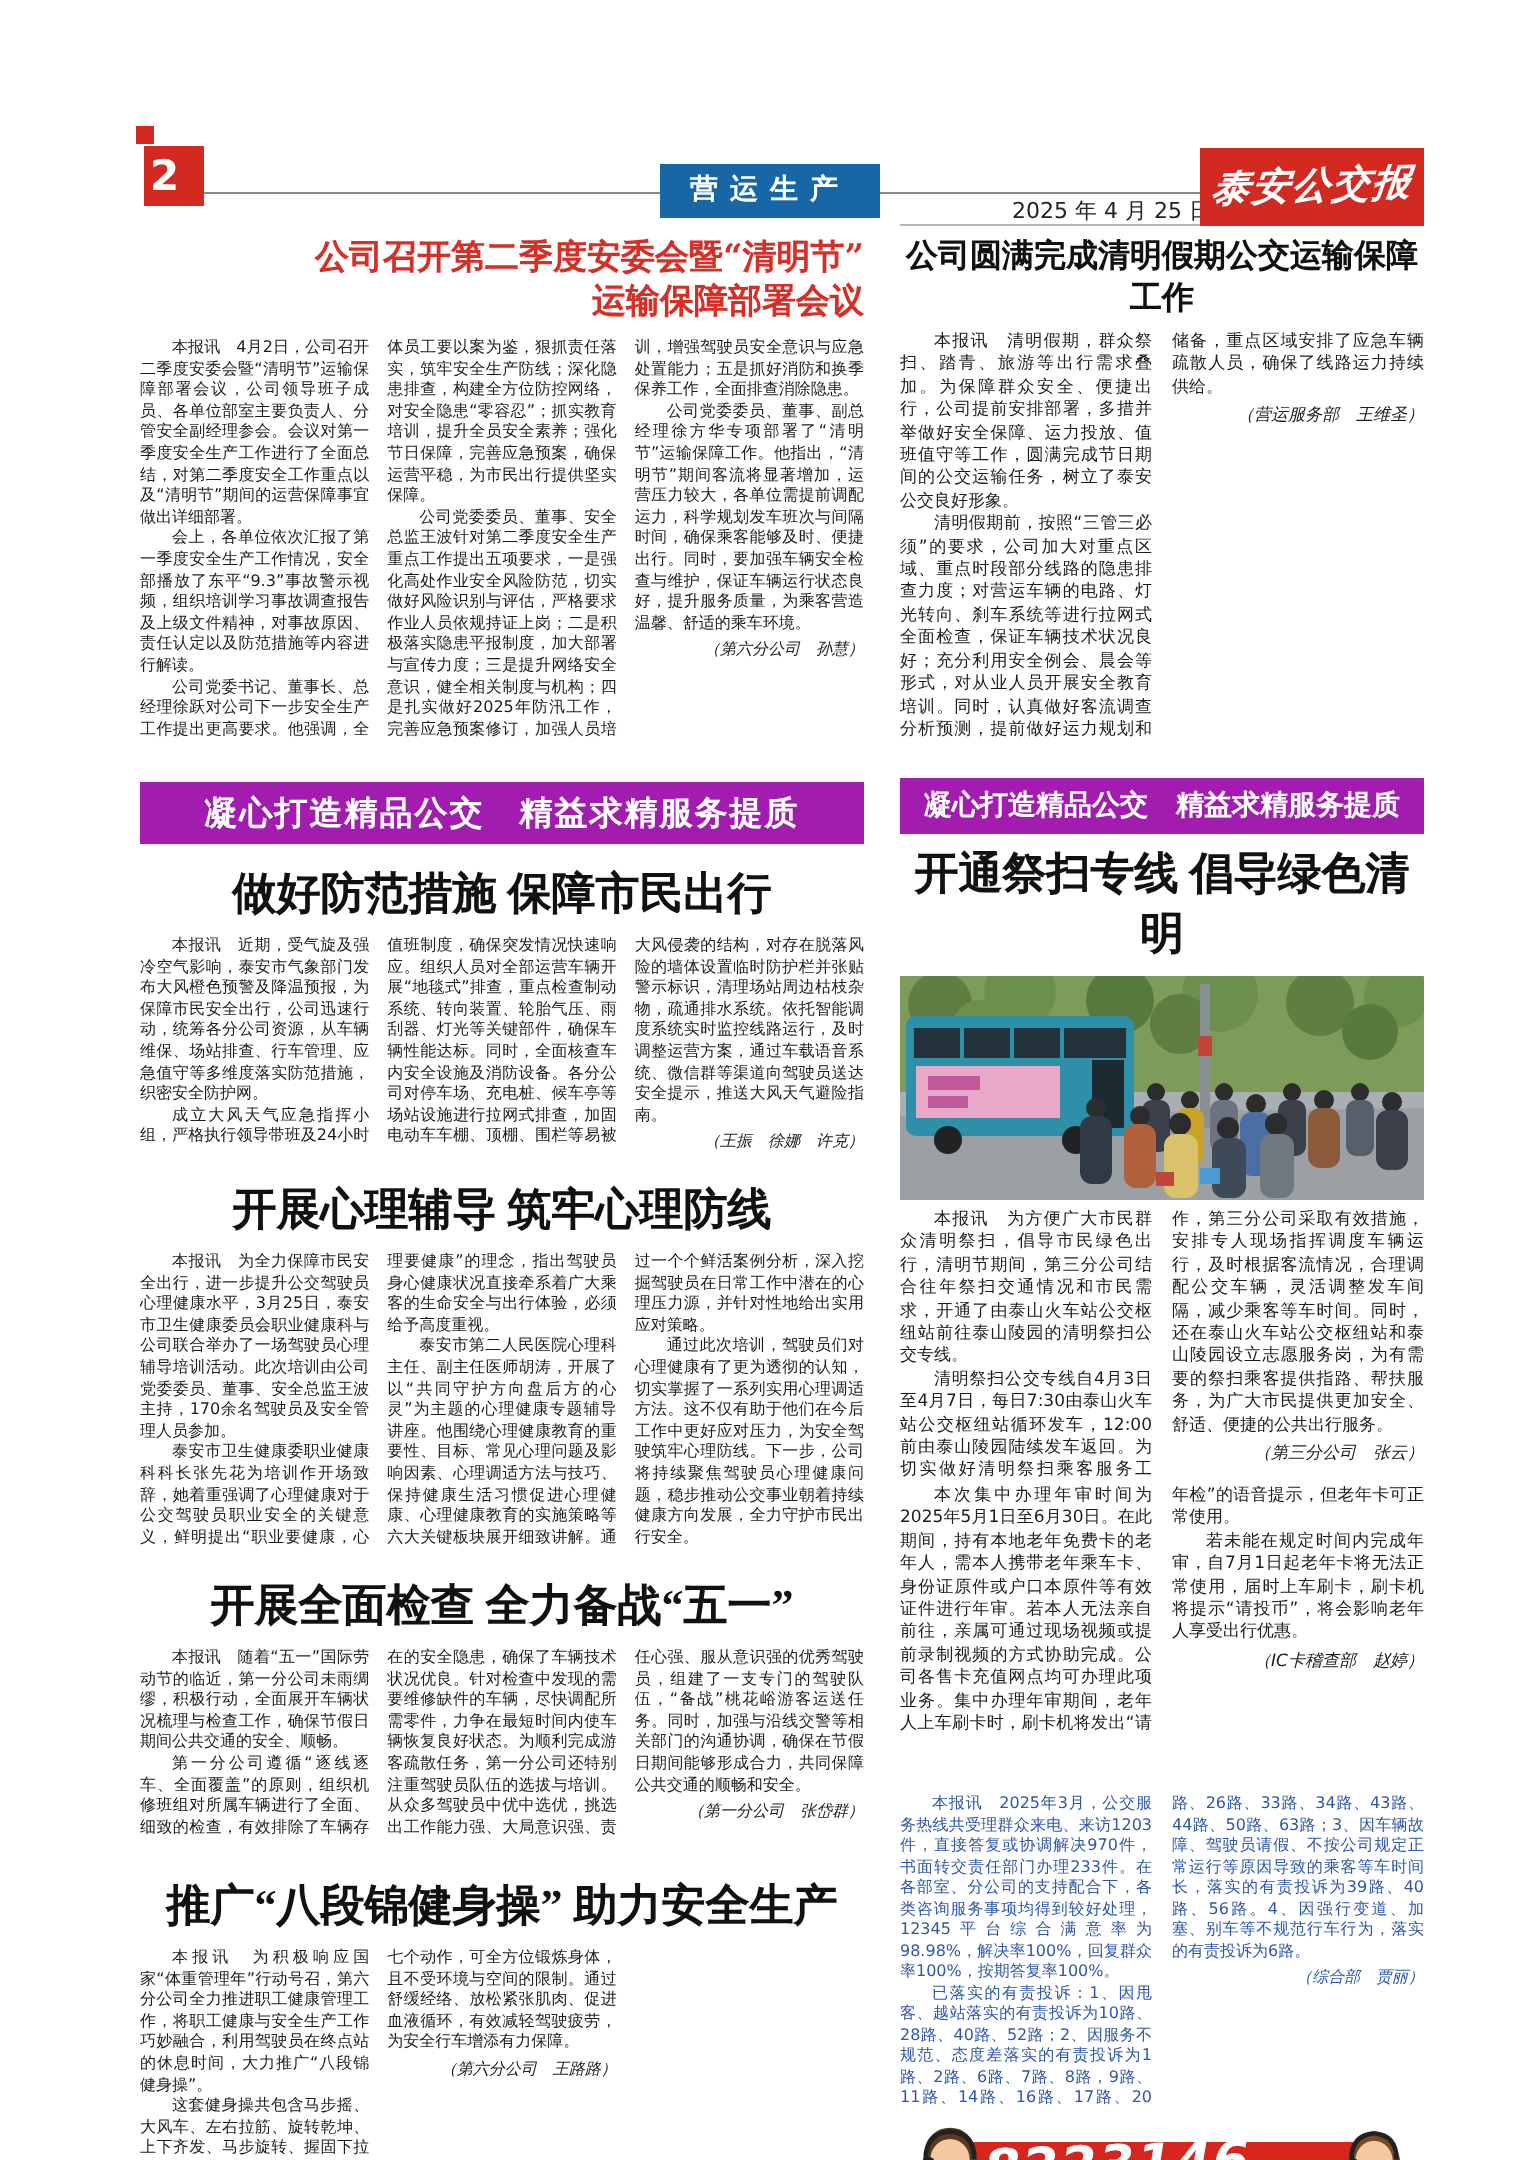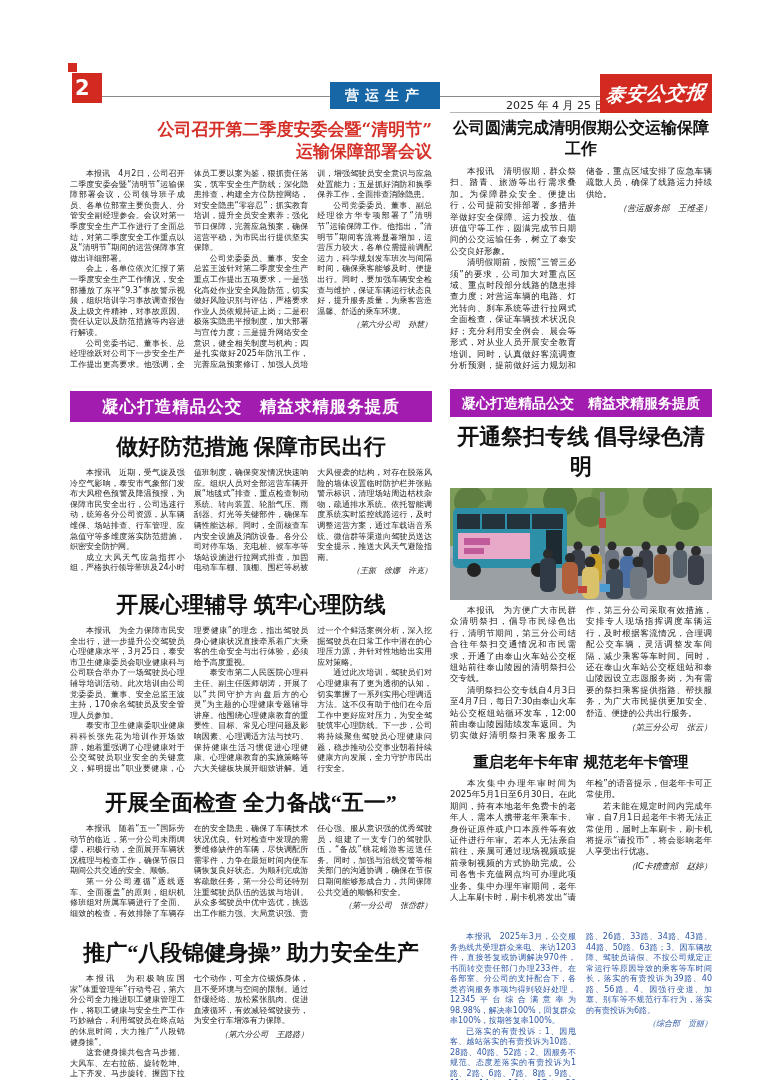--- a/index.html
+++ b/index.html
@@ -197,21 +197,20 @@
         </g>
       </svg>
     </div>
 
     <div class="body2" id="body-h">
       <p>本报讯　为方便广大市民群众清明祭扫，倡导市民绿色出行，清明节期间，第三分公司结合往年祭扫交通情况和市民需求，开通了由泰山火车站公交枢纽站前往泰山陵园的清明祭扫公交专线。</p>
       <p>清明祭扫公交专线自4月3日至4月7日，每日7:30由泰山火车站公交枢纽站循环发车，12:00前由泰山陵园陆续发车返回。为切实做好清明祭扫乘客服务工作，第三分公司采取有效措施，安排专人现场指挥调度车辆运行，及时根据客流情况，合理调配公交车辆，灵活调整发车间隔，减少乘客等车时间。同时，还在泰山火车站公交枢纽站和泰山陵园设立志愿服务岗，为有需要的祭扫乘客提供指路、帮扶服务，为广大市民提供更加安全、舒适、便捷的公共出行服务。</p>
       <p class="byline">（第三分公司　张云）</p>
     </div>
 
-    <h2 class="h-black t15">重启老年卡年审 规范老年卡管理</h2>
     <div class="body2" id="body-i">
       <p>本次集中办理年审时间为2025年5月1日至6月30日。在此期间，持有本地老年免费卡的老年人，需本人携带老年乘车卡、身份证原件或户口本原件等有效证件进行年审。若本人无法亲自前往，亲属可通过现场视频或提前录制视频的方式协助完成。公司各售卡充值网点均可办理此项业务。集中办理年审期间，老年人上车刷卡时，刷卡机将发出“请年检”的语音提示，但老年卡可正常使用。</p>
       <p>若未能在规定时间内完成年审，自7月1日起老年卡将无法正常使用，届时上车刷卡，刷卡机将提示“请投币”，将会影响老年人享受出行优惠。</p>
       <p class="byline">（IC卡稽查部　赵婷）</p>
     </div>
 
     <div class="hotline-text">
       <p>本报讯　2025年3月，公交服务热线共受理群众来电、来访1203件，直接答复或协调解决970件，书面转交责任部门办理233件。在各部室、分公司的支持配合下，各类咨询服务事项均得到较好处理，12345平台综合满意率为98.98%，解决率100%，回复群众率100%，按期答复率100%。</p>
       <p>已落实的有责投诉：1、因甩客、越站落实的有责投诉为10路、28路、40路、52路；2、因服务不规范、态度差落实的有责投诉为1路、2路、6路、7路、8路，9路、11路、14路、16路、17路、20路、26路、33路、34路、43路、44路、50路、63路；3、因车辆故障、驾驶员请假、不按公司规定正常运行等原因导致的乘客等车时间长，落实的有责投诉为39路、40路、56路。4、因强行变道、加塞、别车等不规范行车行为，落实的有责投诉为6路。</p>
       <p class="byline">（综合部　贾丽）</p>

